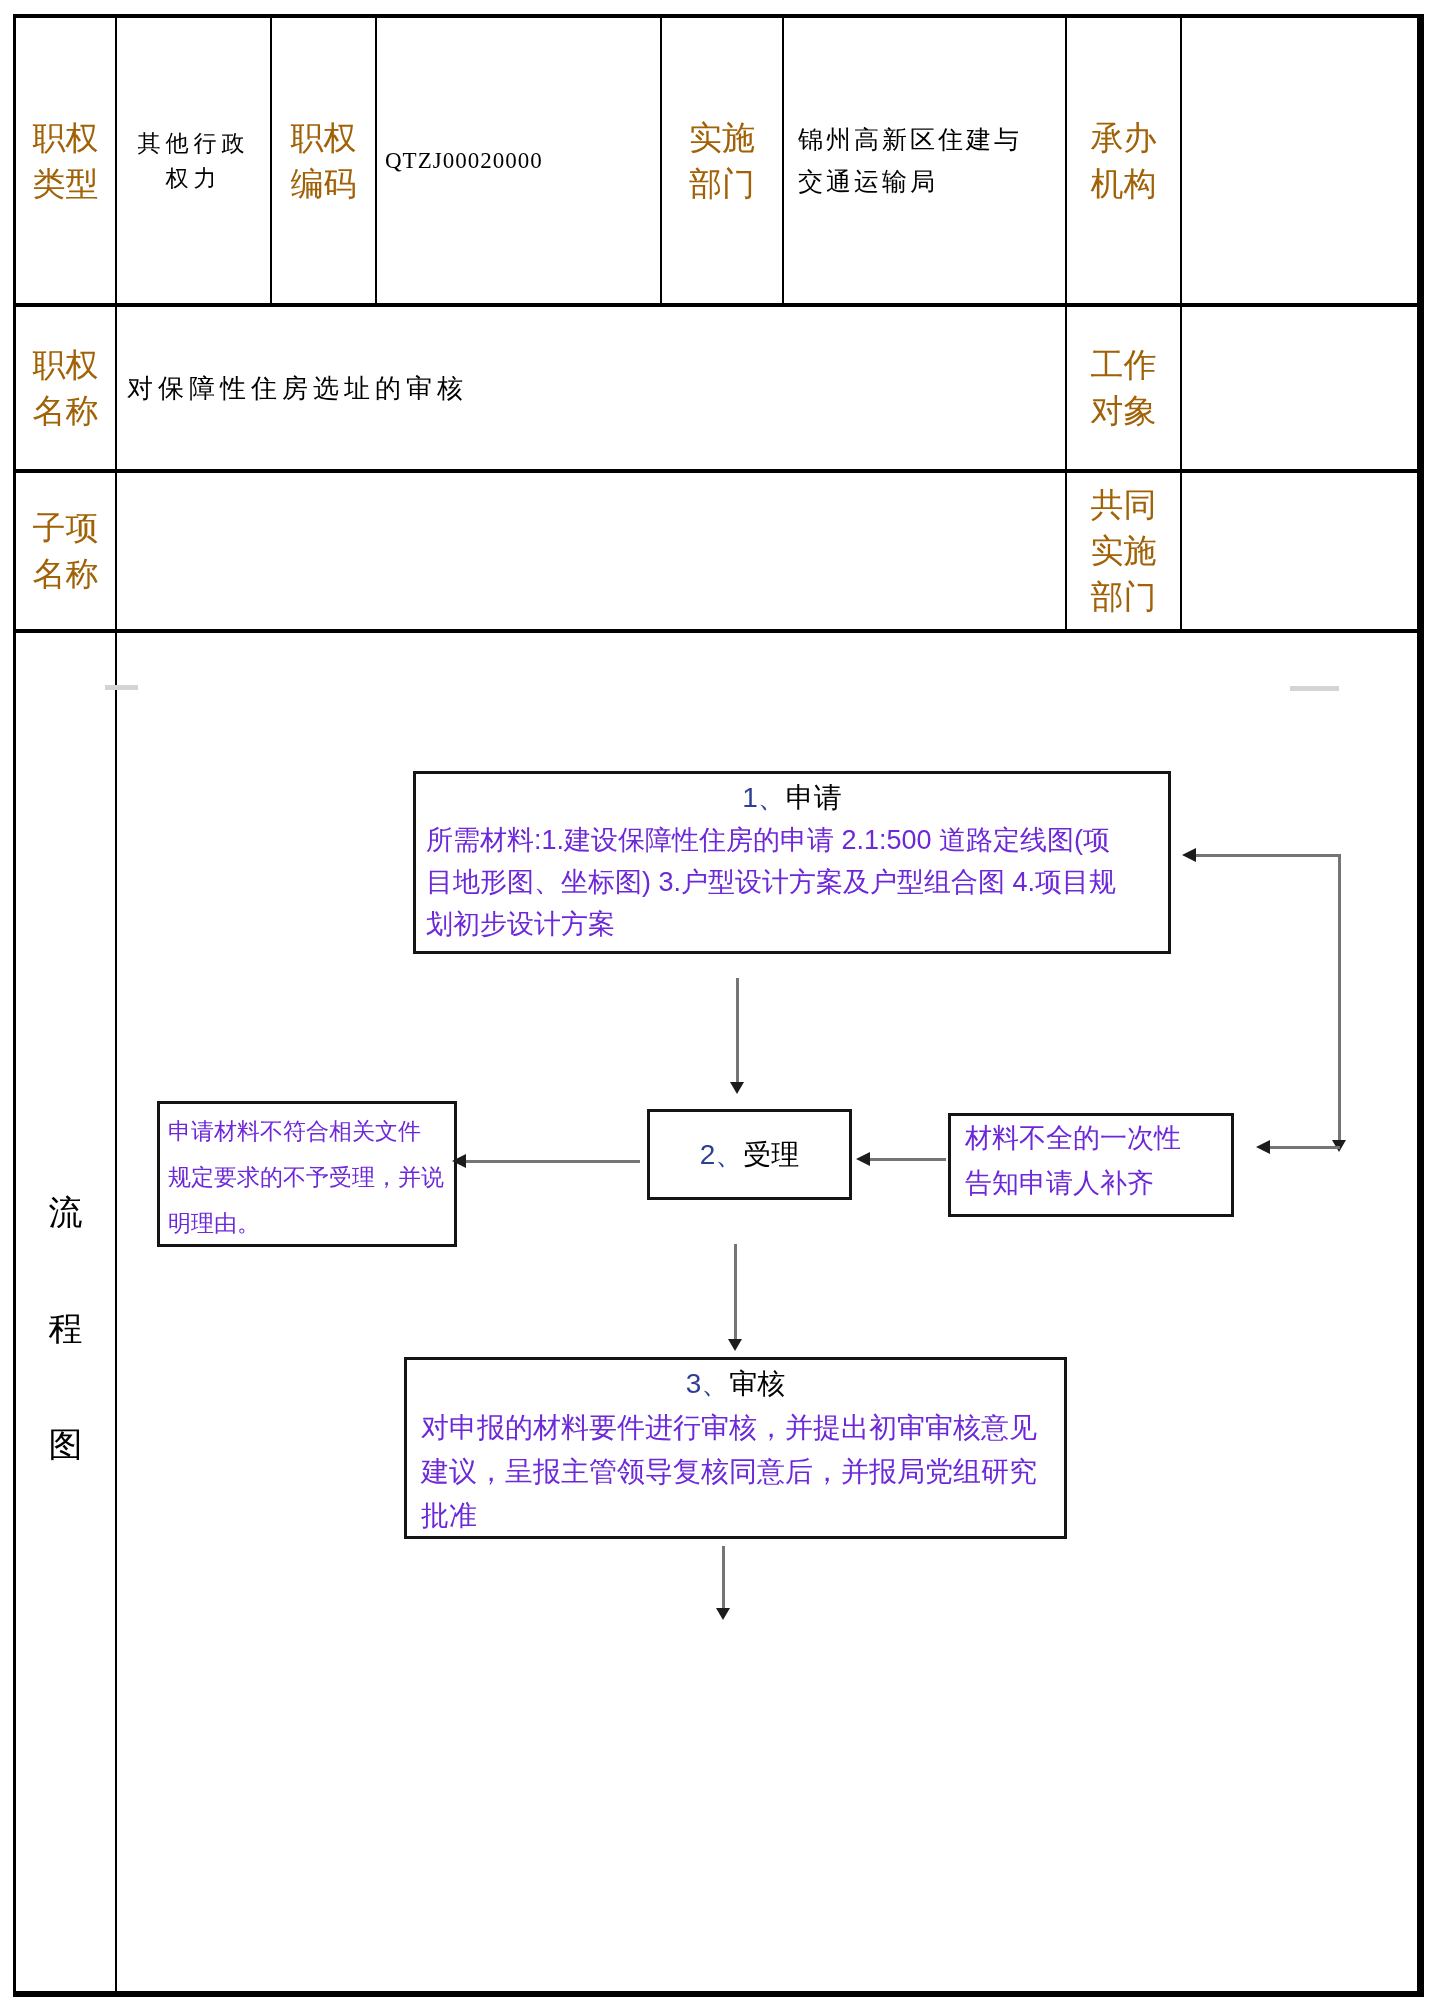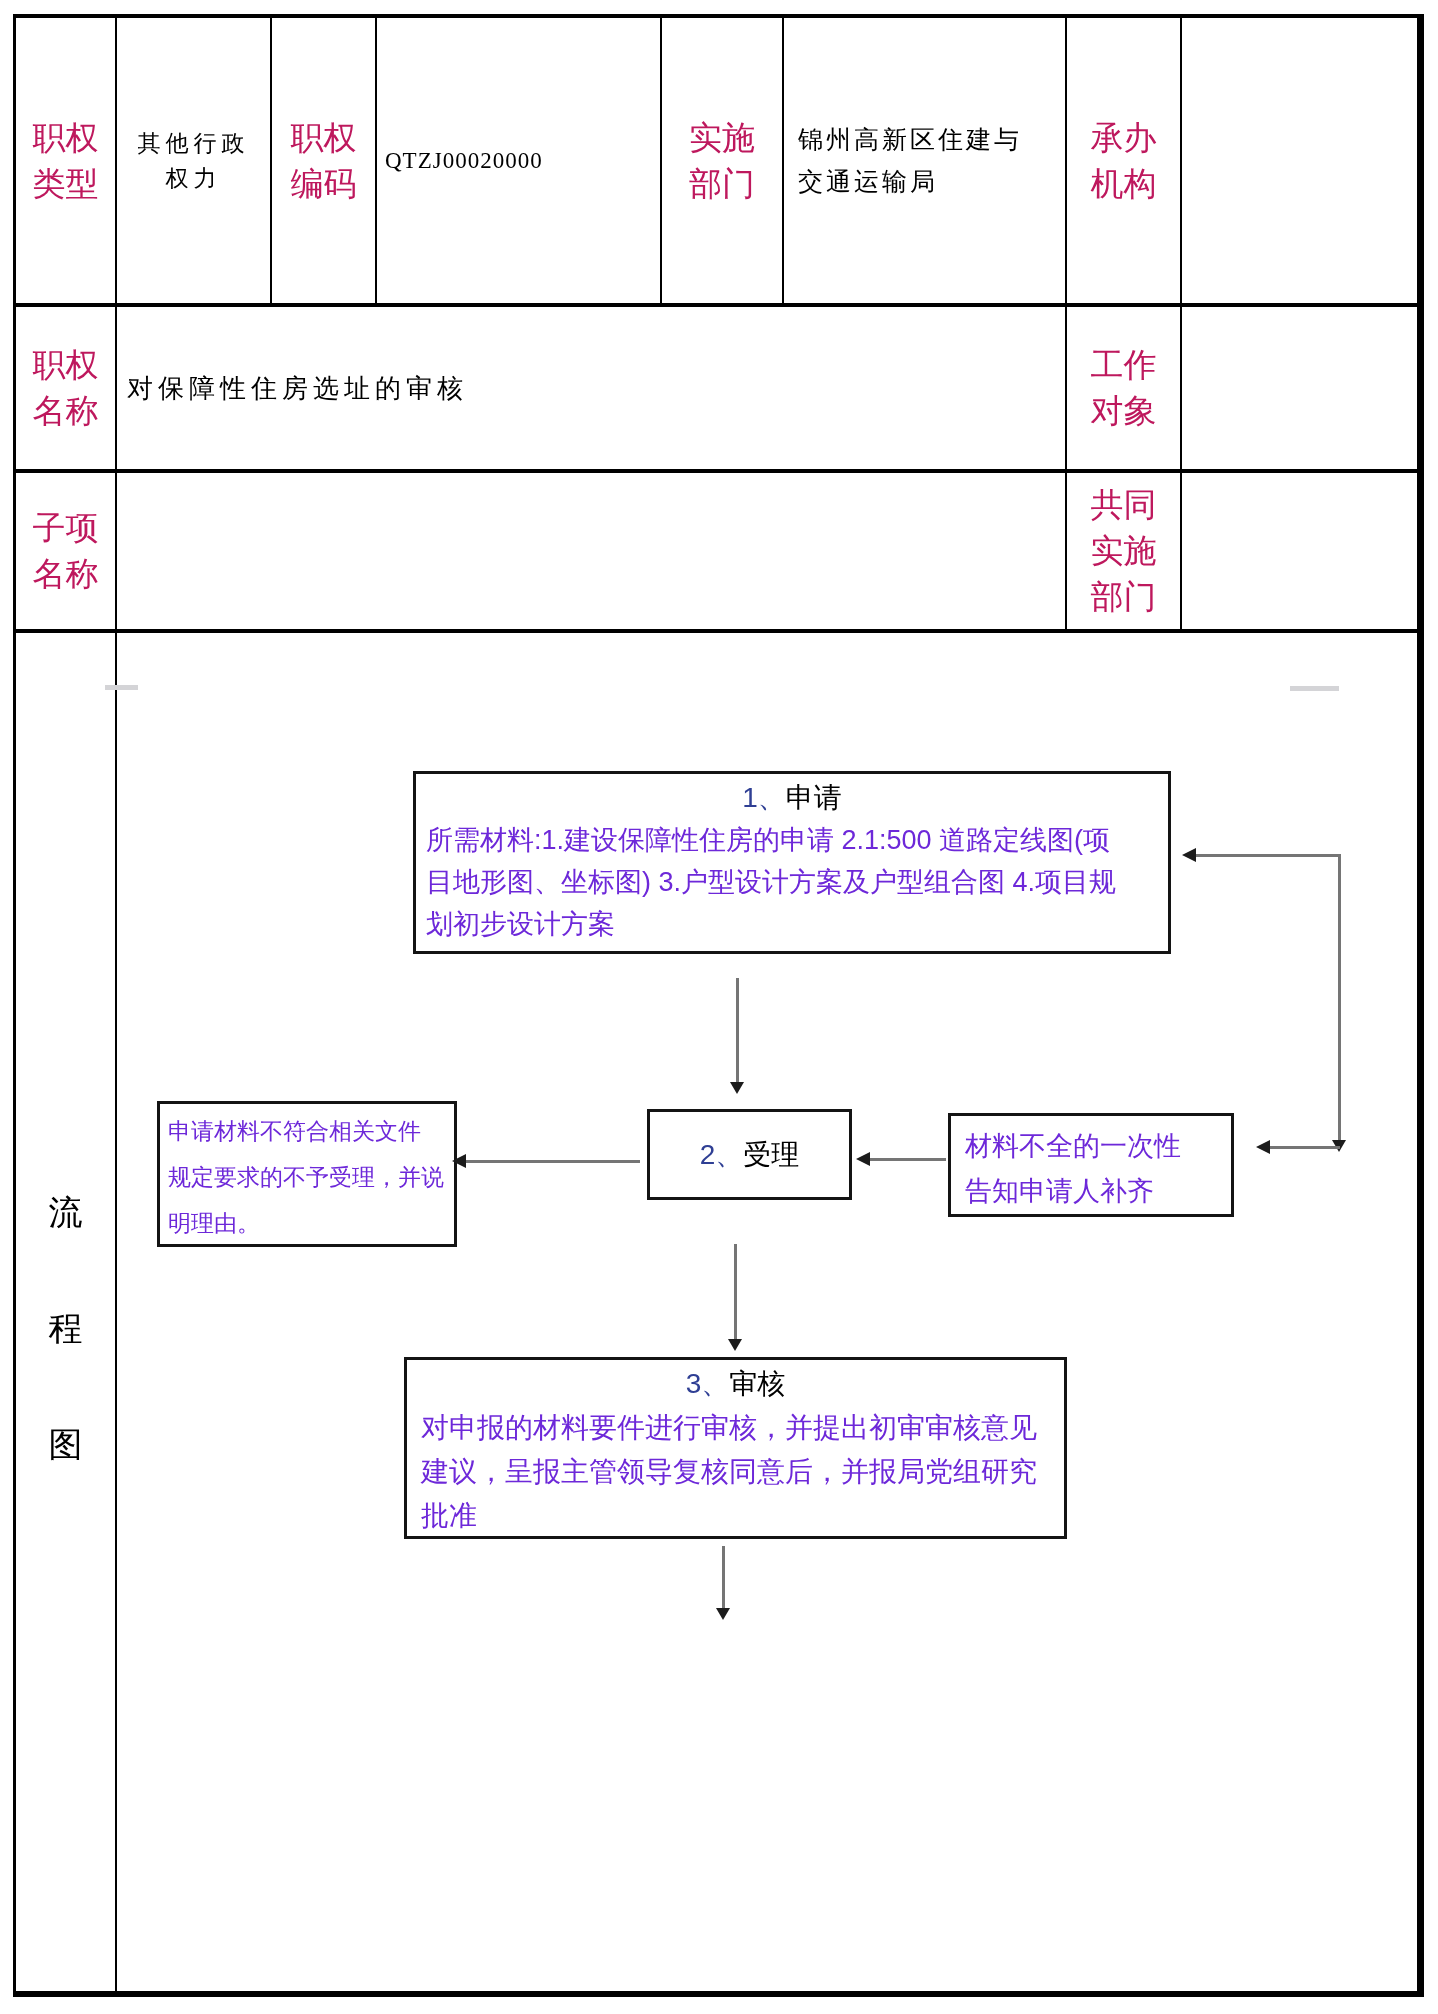--- a/index.html
+++ b/index.html
@@ -16,21 +16,21 @@
     border-top-width:4px;border-left-width:3px;border-right-width:7px;border-bottom-width:6px;
     display:grid;
     grid-template-columns:99px 155px 105px 285px 122px 283px 115px 237px;
     grid-template-rows:285px 166px 160px 1362px;
   }
   .cell{box-sizing:border-box;position:relative;display:flex;align-items:center;justify-content:center;}
   .bl{border-left:2px solid #000;}
   .bt{border-top:4px solid #000;}
   .hdr{
     font-family:"Liberation Serif","DejaVu Serif",serif;
-    font-size:33px;line-height:46px;text-align:center;white-space:pre-line;color:#be185d;
+    font-size:33px;line-height:46px;text-align:center;white-space:pre-line;color:#a16207;
   }
   .val-small{font-family:"Liberation Serif","DejaVu Serif",serif;font-size:23px;line-height:35px;
     letter-spacing:5px;text-align:center;white-space:pre-line;}
   .val-code{font-family:"Liberation Serif","DejaVu Serif",serif;font-size:23px;letter-spacing:1px;}
   .cell-left{justify-content:flex-start;}
   .pad8{padding-left:8px;}
   .val-dept{font-family:"Liberation Serif","DejaVu Serif",serif;font-size:25px;line-height:42px;
     letter-spacing:3px;white-space:pre-line;padding-left:14px;}
   .val-name{font-family:"Liberation Serif","DejaVu Serif",serif;font-size:26px;letter-spacing:5px;padding-left:10px;}
   .flow-label-cell{flex-direction:column;gap:70px;padding-top:34px;
@@ -46,21 +46,21 @@
   .b2{left:647px;top:1093px;width:205px;height:91px;display:flex;align-items:center;justify-content:center;font-size:28px;}
   .b3{left:404px;top:1341px;width:663px;height:182px;}
   .b3 .ttl{line-height:44px;margin-top:2px;}
   .b3 .body{font-size:28px;line-height:44px;padding:0 14px;}
   .b4{left:568px;top:1605px;width:330px;height:156px;}
   .b4 .ttl{font-size:26px;line-height:40px;margin-top:6px;}
   .b4 .body{font-size:26px;line-height:42px;padding:0 12px;}
   .bL{left:157px;top:1085px;width:300px;height:146px;}
   .bL .body{font-size:23px;line-height:46px;padding:4px 8px;}
   .bR{left:948px;top:1097px;width:286px;height:104px;}
-  .bR .body{font-size:27px;line-height:45px;padding:8px 14px;}
+  .bR .body{font-size:27px;line-height:45px;padding:0 14px;}
   
   .vline{position:absolute;width:3px;background:#757575;}
   .hline{position:absolute;height:3px;background:#757575;}
   .vhead{position:absolute;width:0;height:0;border-left:7px solid transparent;border-right:7px solid transparent;border-top:12px solid #1c1c1c;}
   .lhead{position:absolute;width:0;height:0;border-top:7px solid transparent;border-bottom:7px solid transparent;border-right:14px solid #1c1c1c;}
   .dash{position:absolute;height:5px;background:#d4d4d7;}
 </style>
 </head>
 <body>
 

